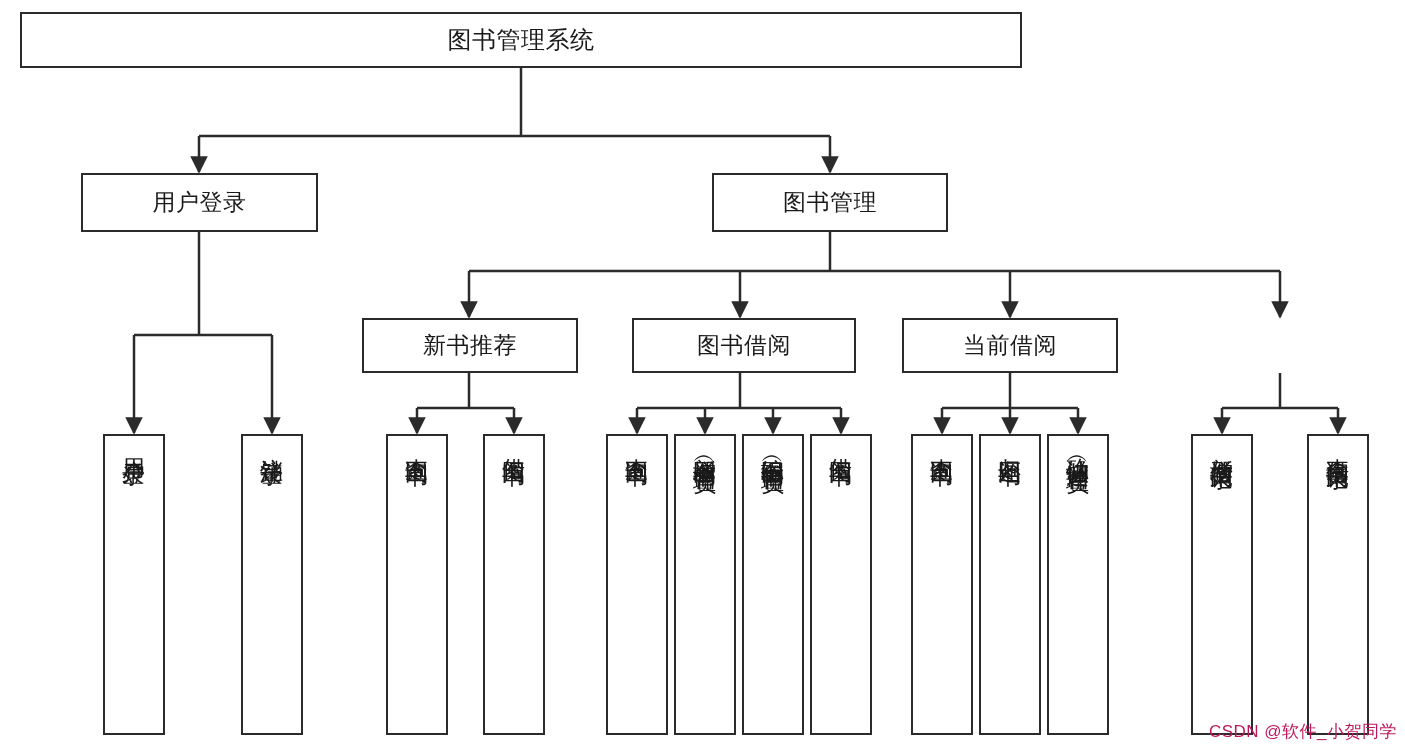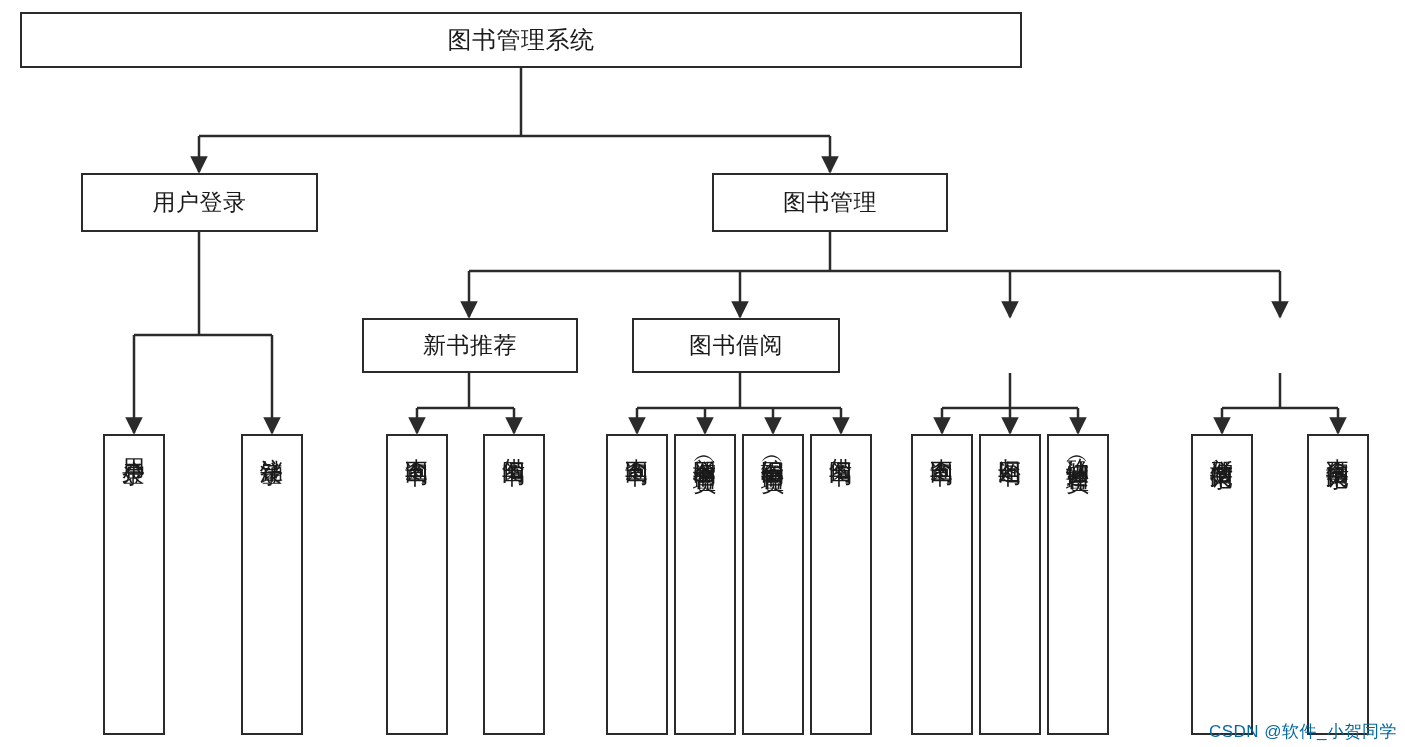--- a/index.html
+++ b/index.html
@@ -69,21 +69,21 @@
     max-height: 290px;
   }
   .node.v.tall .lbl {
     max-height: 292px;
   }
   .watermark {
     position: absolute;
     right: 8px;
     bottom: 4px;
     font-size: 17px;
-    color: #0369a1;
+    color: #be185d;
     letter-spacing: 0.5px;
     white-space: nowrap;
   }
 </style>
 </head>
 <body>
 
 <div id="canvas">
 
   <svg id="edges" viewBox="0 0 1405 747" xmlns="http://www.w3.org/2000/svg">
@@ -143,22 +143,25 @@
   <div class="node h" style="left:81px; top:173px; width:237px; height:59px;">
     <span class="lbl">用户登录</span>
   </div>
   <div class="node h" style="left:362px; top:318px; width:216px; height:55px;">
     <span class="lbl">新书推荐</span>
   </div>
 
   <div class="node h" style="left:712px; top:173px; width:236px; height:59px;">
     <span class="lbl">图书管理</span>
   </div>
-  <div class="node h" style="left:632px; top:318px; width:208px; height:55px;">
+  <div class="node h" style="left:632px; top:318px; width:224px; height:55px;">
     <span class="lbl">图书借阅</span>
+  </div>
+  <div class="node h" style="left:902px; top:318px; width:216px; height:55px;">
+    <span class="lbl">当前借阅</span>
   </div>
 
   <div class="node v" style="left:103px; top:434px; width:62px; height:301px;">
     <span class="lbl">用户登录</span>
   </div>
   <div class="node v" style="left:241px; top:434px; width:62px; height:301px;">
     <span class="lbl">注销登录</span>
   </div>
 
   <div class="node v" style="left:386px; top:434px; width:62px; height:301px;">

